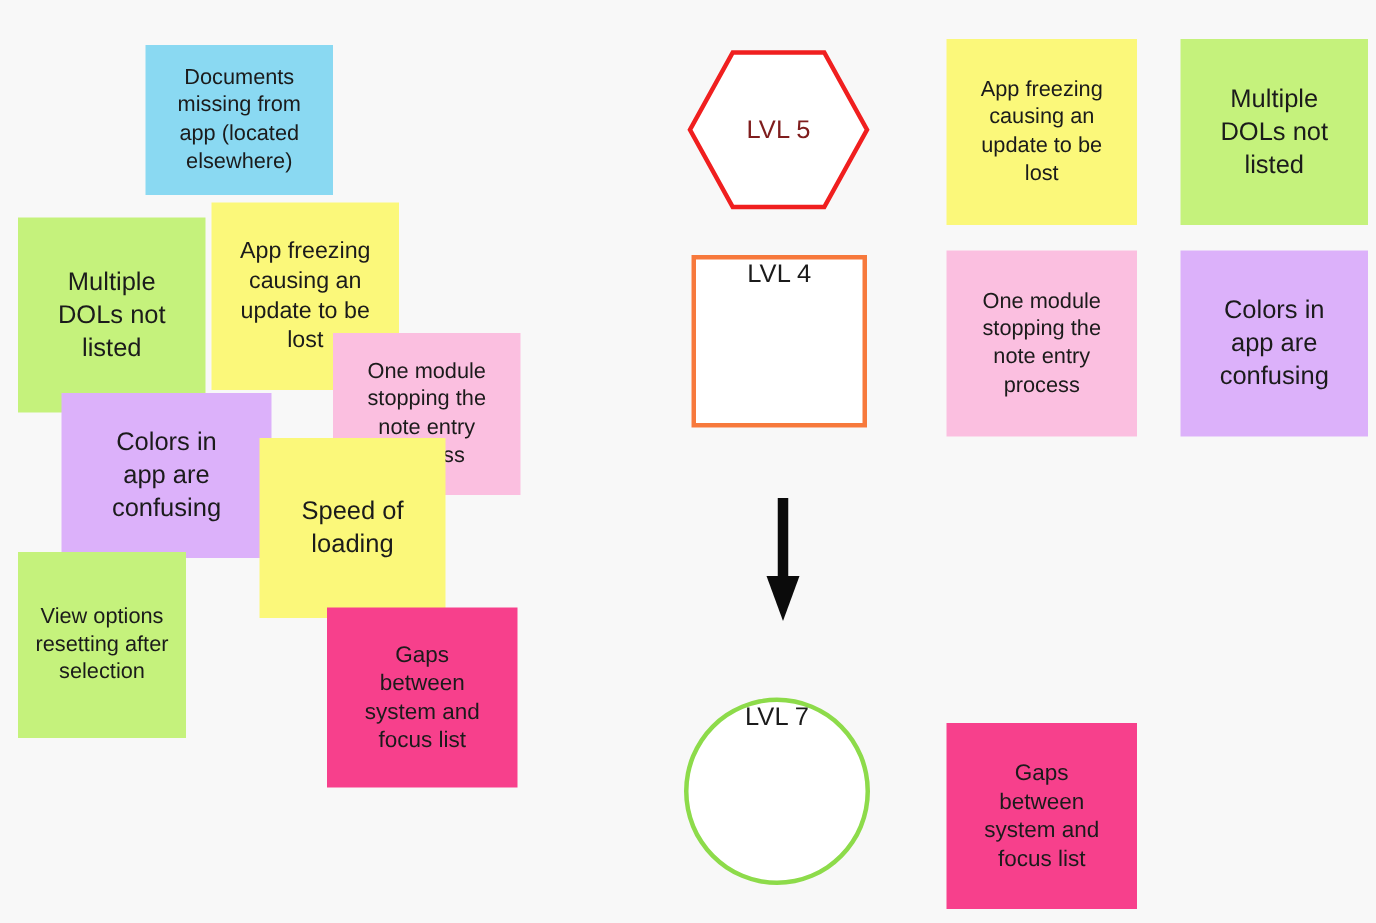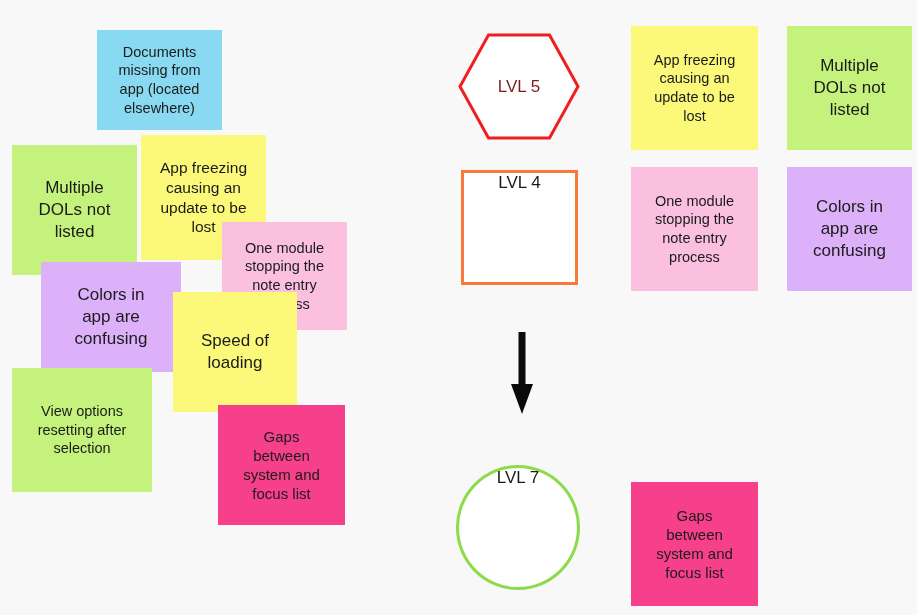--- a/index.html
+++ b/index.html
@@ -96,21 +96,21 @@
 lost</div>
       <div class="note" style="left: 222px; top: 222px; width: 125px; height: 108px; background: rgb(251, 191, 224); font-size: 14.5px;">One module
 stopping the
 note entry
 process</div>
       <div class="note" style="left: 41px; top: 262px; width: 140px; height: 110px; background: rgb(220, 177, 250); font-size: 17px;">Colors in
 app are
 confusing</div>
       <div class="note" style="left: 148px; top: 292px; width: 124px; height: 120px; background: rgb(251, 248, 122); font-size: 17px; margin-left: 25px;">Speed of
 loading</div>
-      <div class="note" style="left: 12px; top: 368px; width: 140px; height: 124px; background: rgb(197, 242, 124); font-size: 14.5px;">View options
+      <div class="note" style="left: 12px; top: 368px; width: 112px; height: 124px; background: rgb(197, 242, 124); font-size: 14.5px;">View options
 resetting after
 selection</div>
       <div class="note" style="left: 218px; top: 405px; width: 127px; height: 120px; background: rgb(247, 64, 140); font-size: 15px;">Gaps
 between
 system and
 focus list</div>
     </div>
 
   <div id="shapes-layer">
       <div class="hex-wrap" style="left: 458px; top: 33px; width: 122px; height: 107px;">

